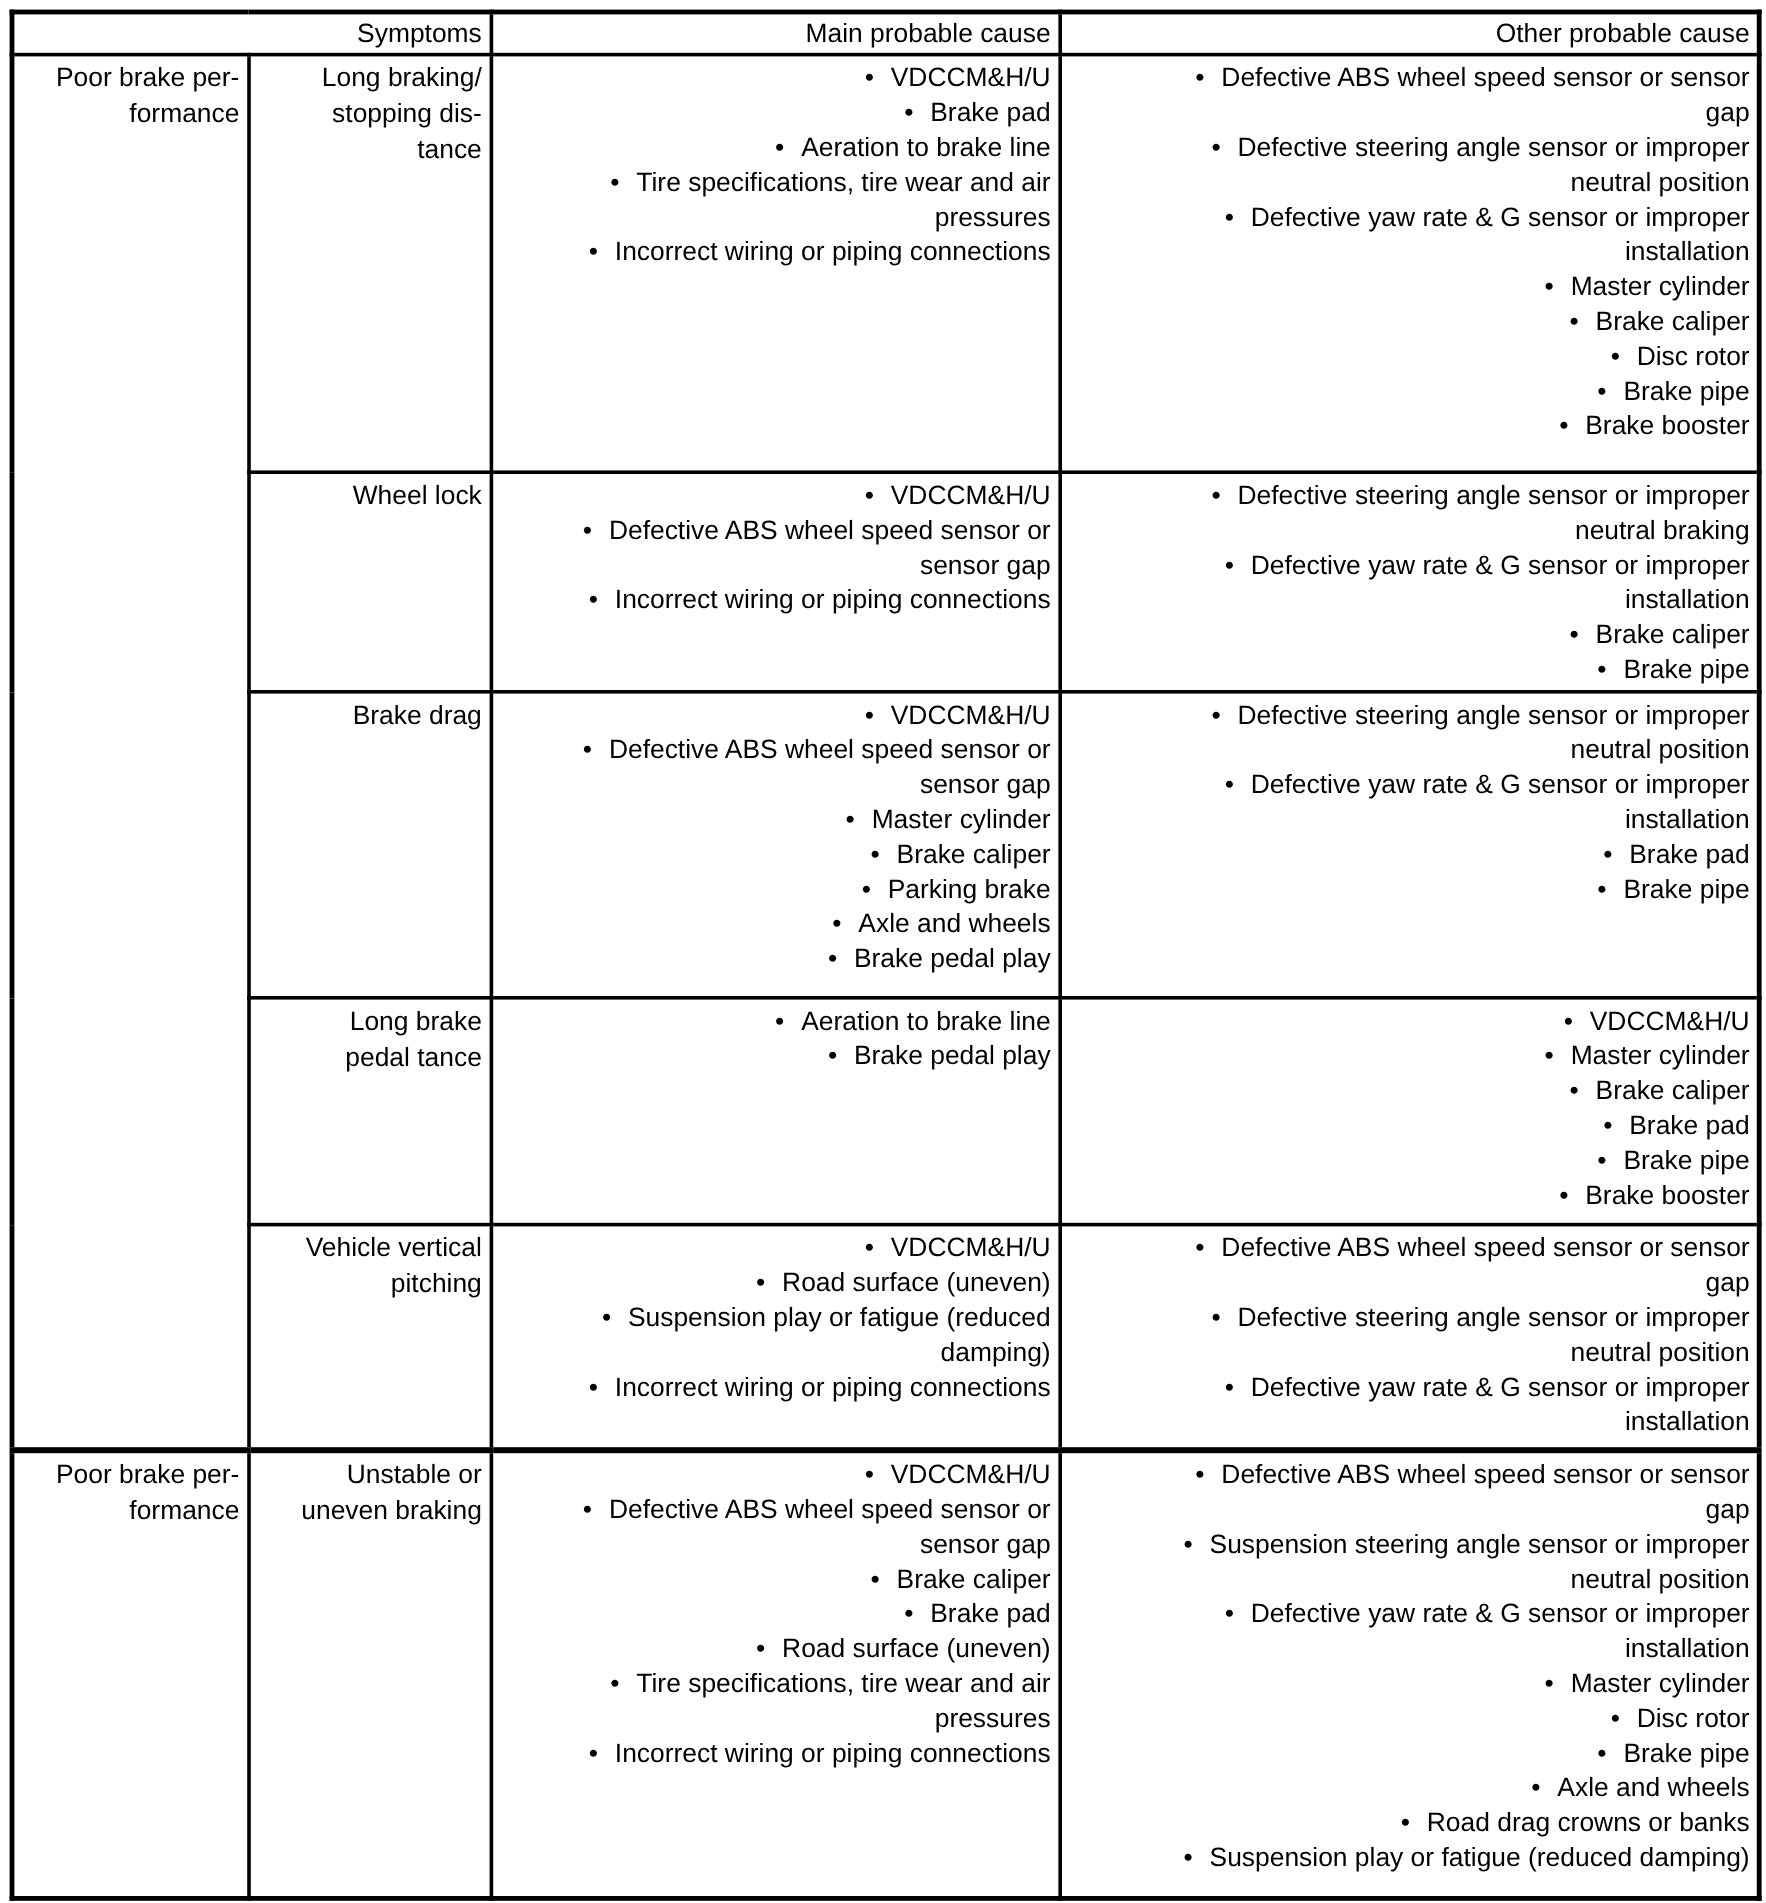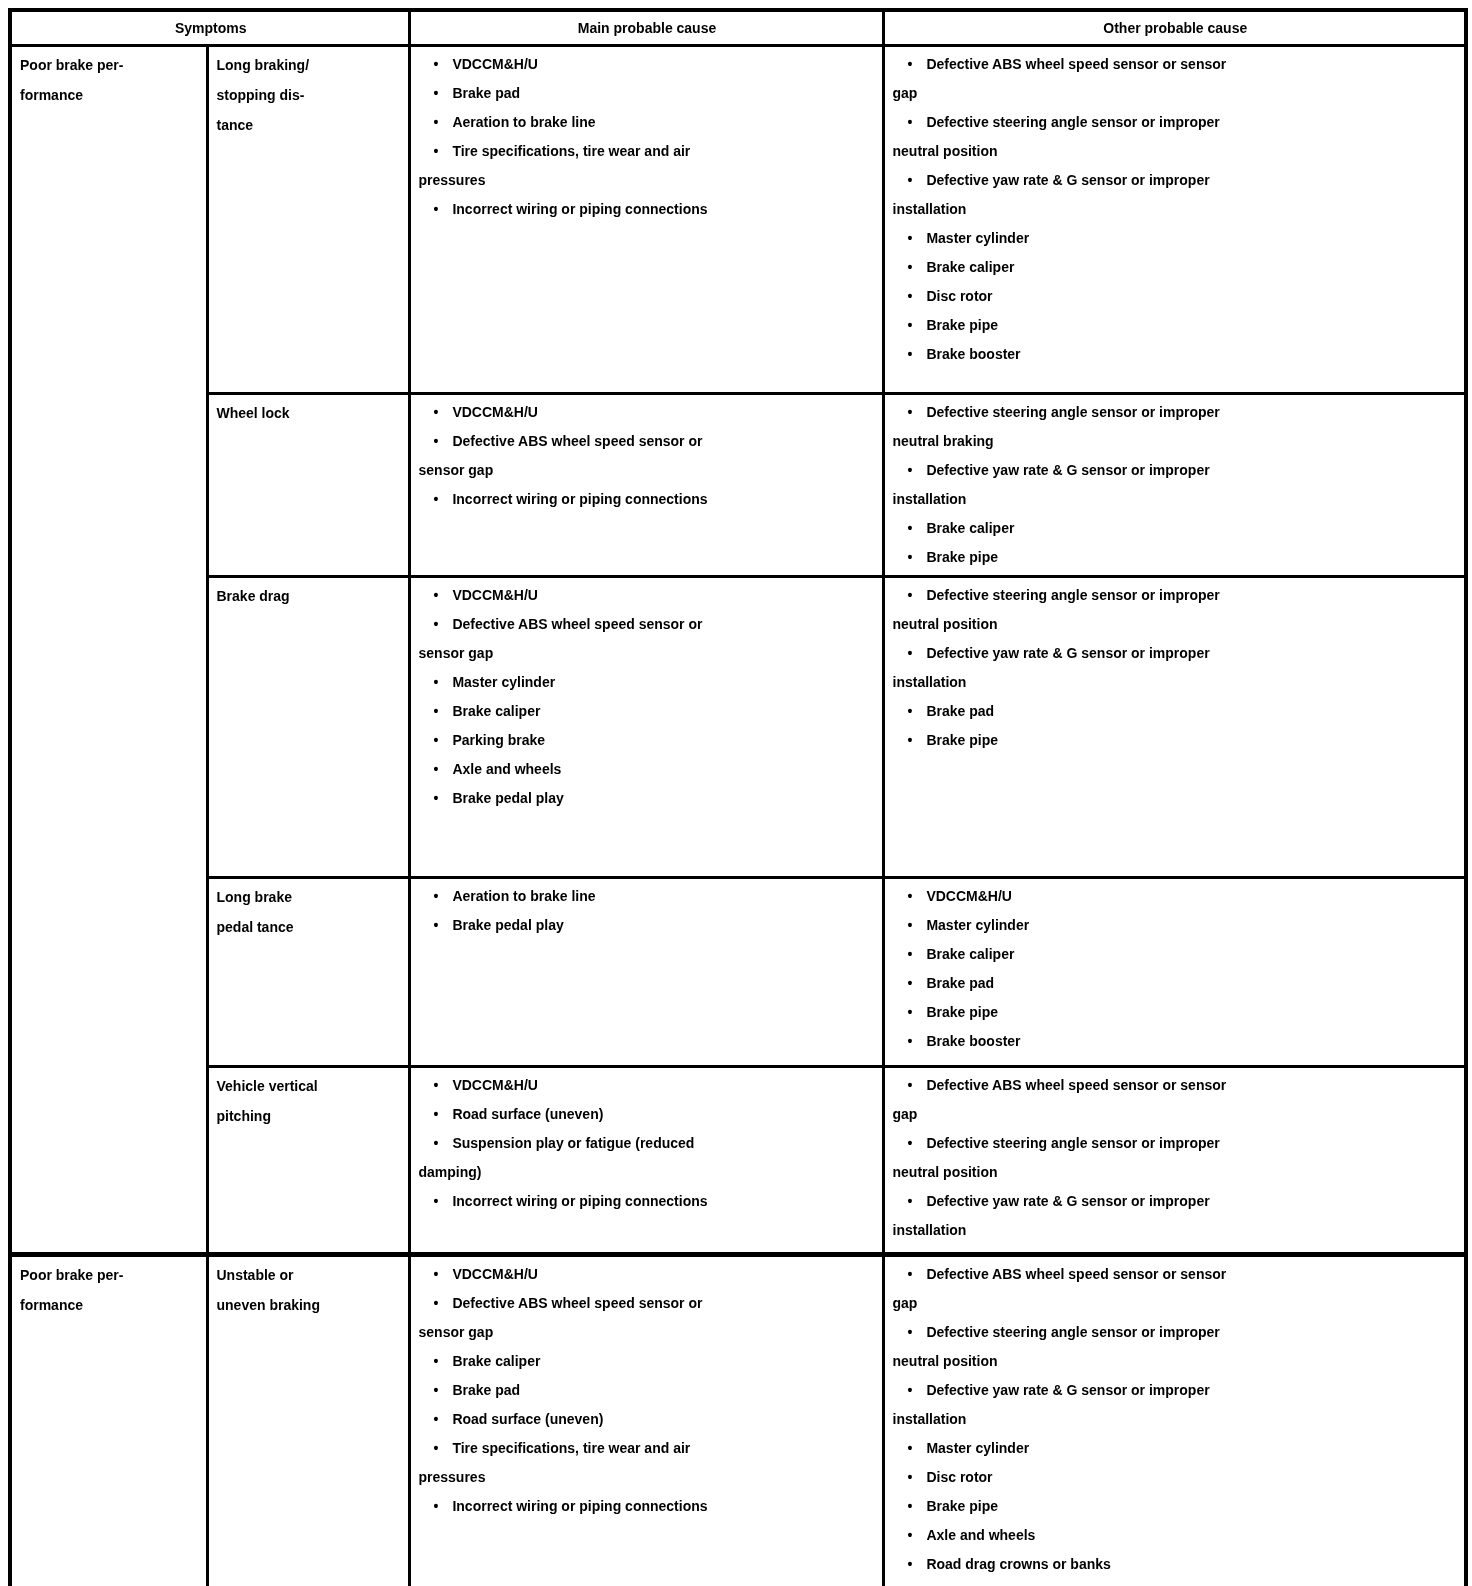--- a/index.html
+++ b/index.html
@@ -21,24 +21,25 @@
     width: 1456px;
     height: 1570px;
     border-collapse: collapse;
     table-layout: fixed;
     background: #ffffff;
   }
   table.tbl th,
   table.tbl td {
     border: 3px solid #000000;
     vertical-align: top;
-    font-size: 14px;
-    font-weight: 700;
+    font-size: 22px;
+    font-weight: 400;
     padding: 3px 6px 3px 8px;
     overflow: hidden;
+    text-align: right;
   }
   table.tbl {
     border: 4px solid #000000;
   }
   th.hdr {
     text-align: center;
     vertical-align: middle;
     padding: 2px 4px;
     line-height: 26px;
     white-space: nowrap;
@@ -119,21 +120,21 @@
         </td>
     <td class="causes">
           <div class="li"><span class="bullet">•</span><span class="li-text">Defective steering angle sensor or improper
 neutral braking</span></div>
           <div class="li"><span class="bullet">•</span><span class="li-text">Defective yaw rate &amp; G sensor or improper
 installation</span></div>
           <div class="li"><span class="bullet">•</span><span class="li-text">Brake caliper</span></div>
           <div class="li"><span class="bullet">•</span><span class="li-text">Brake pipe</span></div>
         </td>
   </tr>
-  <tr style="height:301px">
+  <tr style="height:255px">
     <td class="sub">Brake drag</td>
     <td class="causes">
           <div class="li"><span class="bullet">•</span><span class="li-text">VDCCM&amp;H/U</span></div>
           <div class="li"><span class="bullet">•</span><span class="li-text">Defective ABS wheel speed sensor or
 sensor gap</span></div>
           <div class="li"><span class="bullet">•</span><span class="li-text">Master cylinder</span></div>
           <div class="li"><span class="bullet">•</span><span class="li-text">Brake caliper</span></div>
           <div class="li"><span class="bullet">•</span><span class="li-text">Parking brake</span></div>
           <div class="li"><span class="bullet">•</span><span class="li-text">Axle and wheels</span></div>
           <div class="li"><span class="bullet">•</span><span class="li-text">Brake pedal play</span></div>
@@ -194,21 +195,21 @@
           <div class="li"><span class="bullet">•</span><span class="li-text">Brake caliper</span></div>
           <div class="li"><span class="bullet">•</span><span class="li-text">Brake pad</span></div>
           <div class="li"><span class="bullet">•</span><span class="li-text">Road surface (uneven)</span></div>
           <div class="li"><span class="bullet">•</span><span class="li-text">Tire specifications, tire wear and air
 pressures</span></div>
           <div class="li"><span class="bullet">•</span><span class="li-text">Incorrect wiring or piping connections</span></div>
         </td>
     <td class="causes">
           <div class="li"><span class="bullet">•</span><span class="li-text">Defective ABS wheel speed sensor or sensor
 gap</span></div>
-          <div class="li"><span class="bullet">•</span><span class="li-text">Defective steering angle sensor or improper
+          <div class="li"><span class="bullet">•</span><span class="li-text">Suspension steering angle sensor or improper
 neutral position</span></div>
           <div class="li"><span class="bullet">•</span><span class="li-text">Defective yaw rate &amp; G sensor or improper
 installation</span></div>
           <div class="li"><span class="bullet">•</span><span class="li-text">Master cylinder</span></div>
           <div class="li"><span class="bullet">•</span><span class="li-text">Disc rotor</span></div>
           <div class="li"><span class="bullet">•</span><span class="li-text">Brake pipe</span></div>
           <div class="li"><span class="bullet">•</span><span class="li-text">Axle and wheels</span></div>
           <div class="li"><span class="bullet">•</span><span class="li-text">Road drag crowns or banks</span></div>
           <div class="li"><span class="bullet">•</span><span class="li-text">Suspension play or fatigue (reduced damping)</span></div>
         </td>

